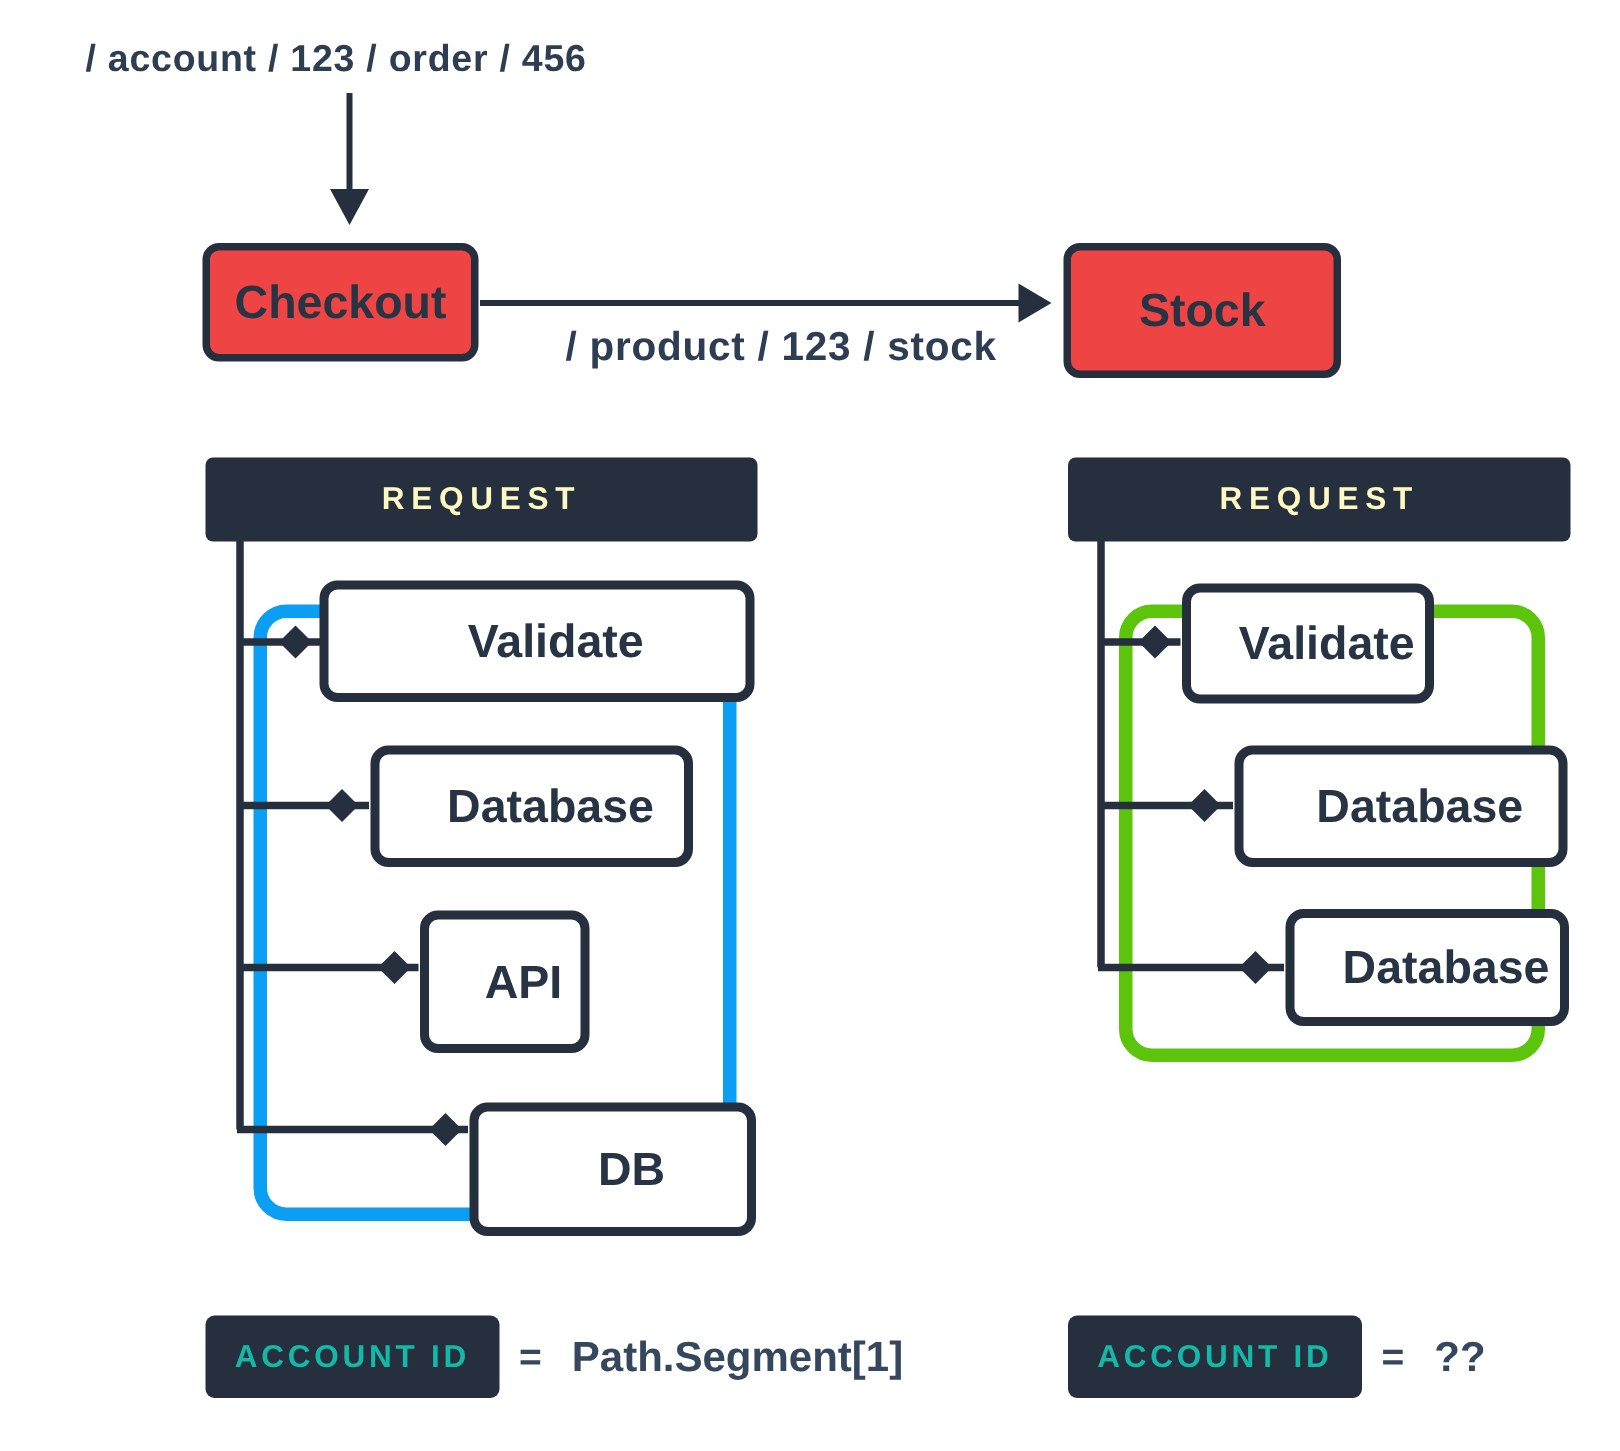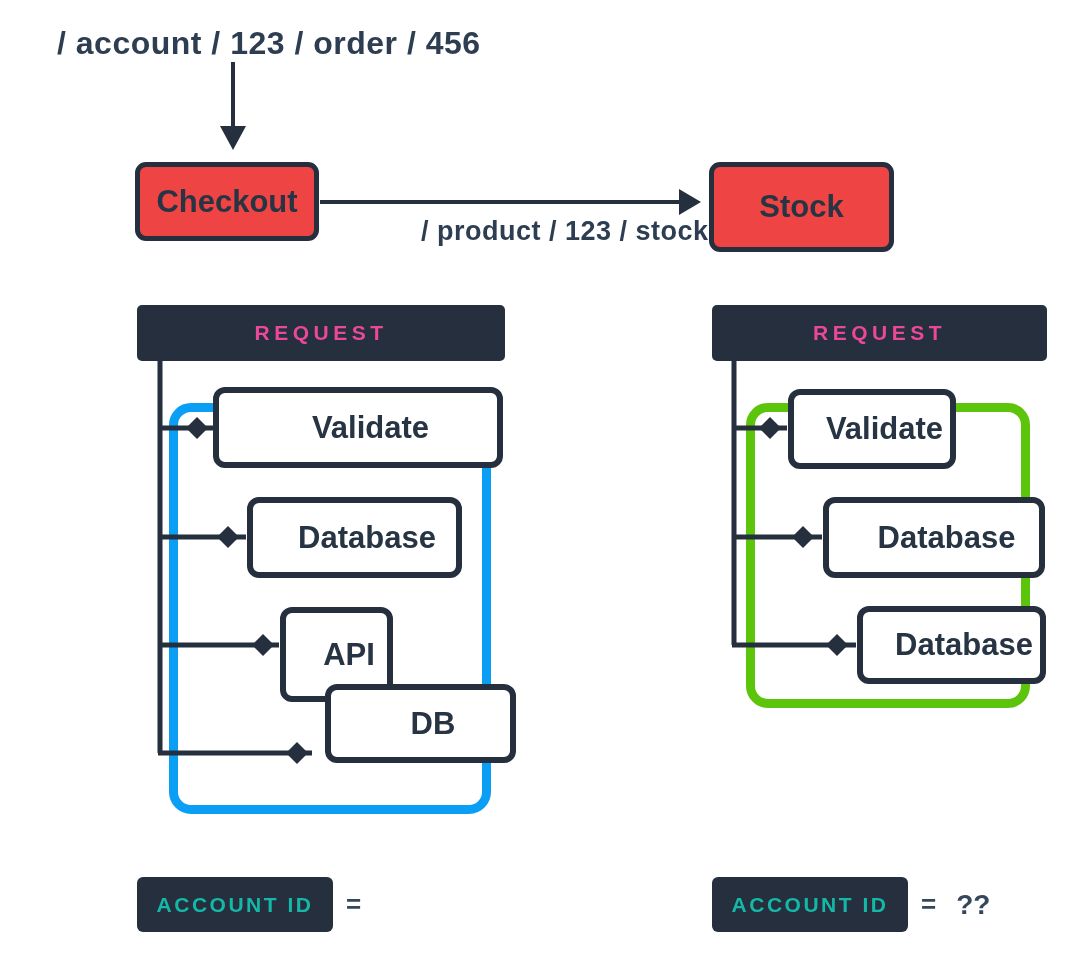--- a/index.html
+++ b/index.html
@@ -3,38 +3,38 @@
 <meta charset="utf-8">
 <style>
   html,body{margin:0;padding:0;background:#ffffff;}
   .canvas{
     position:relative;width:1080px;height:967px;background:#ffffff;
     font-family:"Liberation Sans",sans-serif;font-weight:bold;color:#252f3e;
     overflow:hidden;
   }
   .path-label{
     position:absolute;white-space:nowrap;color:#2e3e52;
-    font-size:32px;letter-spacing:0.5px;
+    font-size:25px;letter-spacing:0.5px;
   }
-  .path-label.small{font-size:27px;margin-left:44px;}
+  .path-label.small{font-size:27px;}
   .svg-overlay{position:absolute;left:0;top:0;z-index:2;}
   .node{
     position:absolute;box-sizing:border-box;background:#ef4444;
     border:5px solid #252f3e;border-radius:11px;
     display:flex;align-items:center;justify-content:center;
     font-size:31px;color:#273443;z-index:3;
   }
   .span-box{
     position:absolute;box-sizing:border-box;background:#ffffff;
     border:6px solid #252f3e;border-radius:12px;
     display:flex;align-items:center;justify-content:center;
     font-size:31px;color:#273443;z-index:3;padding-left:25px;
   }
   .request-bar{
-    position:absolute;background:#252f3e;color:#ec4899;border-radius:5px;
+    position:absolute;background:#252f3e;color:#fef9c3;border-radius:5px;
     display:flex;align-items:center;justify-content:center;
     font-size:21px;letter-spacing:4.5px;z-index:3;
   }
   .bracket{position:absolute;box-sizing:border-box;border-radius:22px;z-index:1;}
   .bracket.blue{border:9px solid #0a9ff4;}
   .bracket.green{border:9px solid #5cc40a;}
   .badge{
     position:absolute;background:#252f3e;color:#14b8a6;border-radius:6px;
     display:flex;align-items:center;justify-content:center;
     font-size:21px;letter-spacing:2.5px;z-index:3;
@@ -108,39 +108,40 @@
 
   <div class="span-box" style="left:213px;top:387px;width:290px;height:81px;">
     <span>Validate</span>
   </div>
   <div class="span-box" style="left:247px;top:497px;width:215px;height:81px;">
     <span>Database</span>
   </div>
   <div class="span-box" style="left:280px;top:607px;width:113px;height:95px;">
     <span>API</span>
   </div>
-  <div class="span-box" style="left:313px;top:684px;width:191px;height:79px;margin-left:12px;">
+  <div class="span-box" style="left:313px;top:735px;width:191px;height:89px;">
     <span>DB</span>
   </div>
 
   <div class="request-bar" style="left:712px;top:305px;width:335px;height:56px;">REQUEST</div>
 
   <div class="span-box" style="left:788px;top:389px;width:168px;height:80px;">
     <span>Validate</span>
   </div>
   <div class="span-box" style="left:823px;top:497px;width:222px;height:81px;">
     <span>Database</span>
   </div>
   <div class="span-box" style="left:857px;top:606px;width:189px;height:78px;">
     <span>Database</span>
   </div>
 
   <div class="badge" style="left:137px;top:877px;width:196px;height:55px;">ACCOUNT ID</div>
   <div class="equation" style="left:346px;top:877px;">
     <span class="operator">=</span>
+    <span class="value">Path.Segment[1]</span>
   </div>
 
   <div class="badge" style="left:712px;top:877px;width:196px;height:55px;">ACCOUNT ID</div>
   <div class="equation" style="left:921px;top:877px;">
     <span class="operator">=</span>
     <span class="value">??</span>
   </div>
 
 </div>
 

